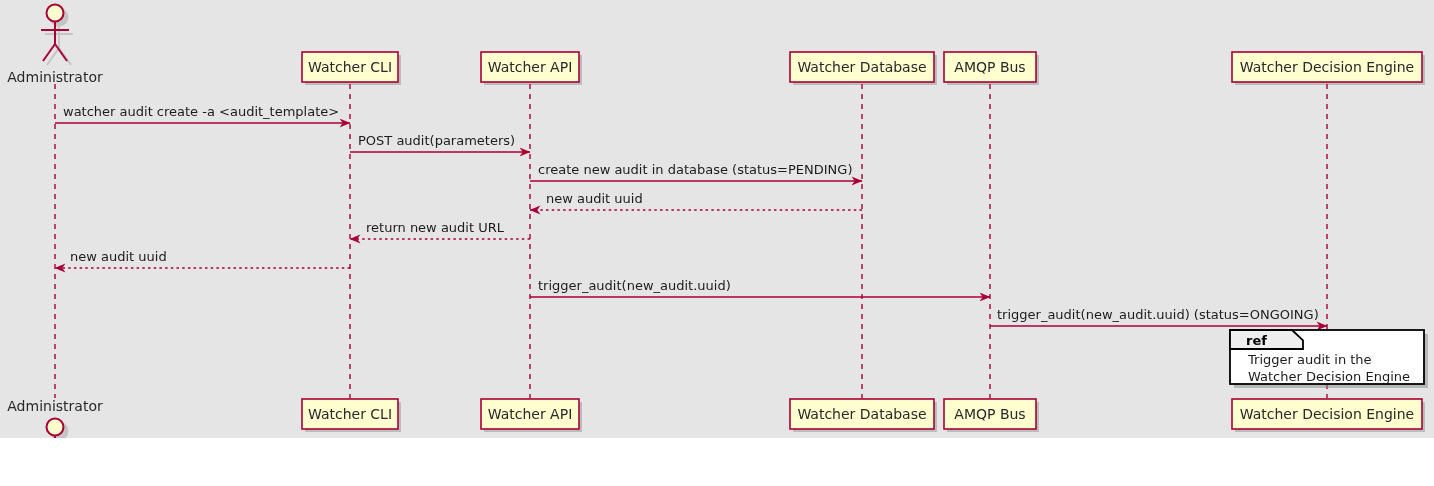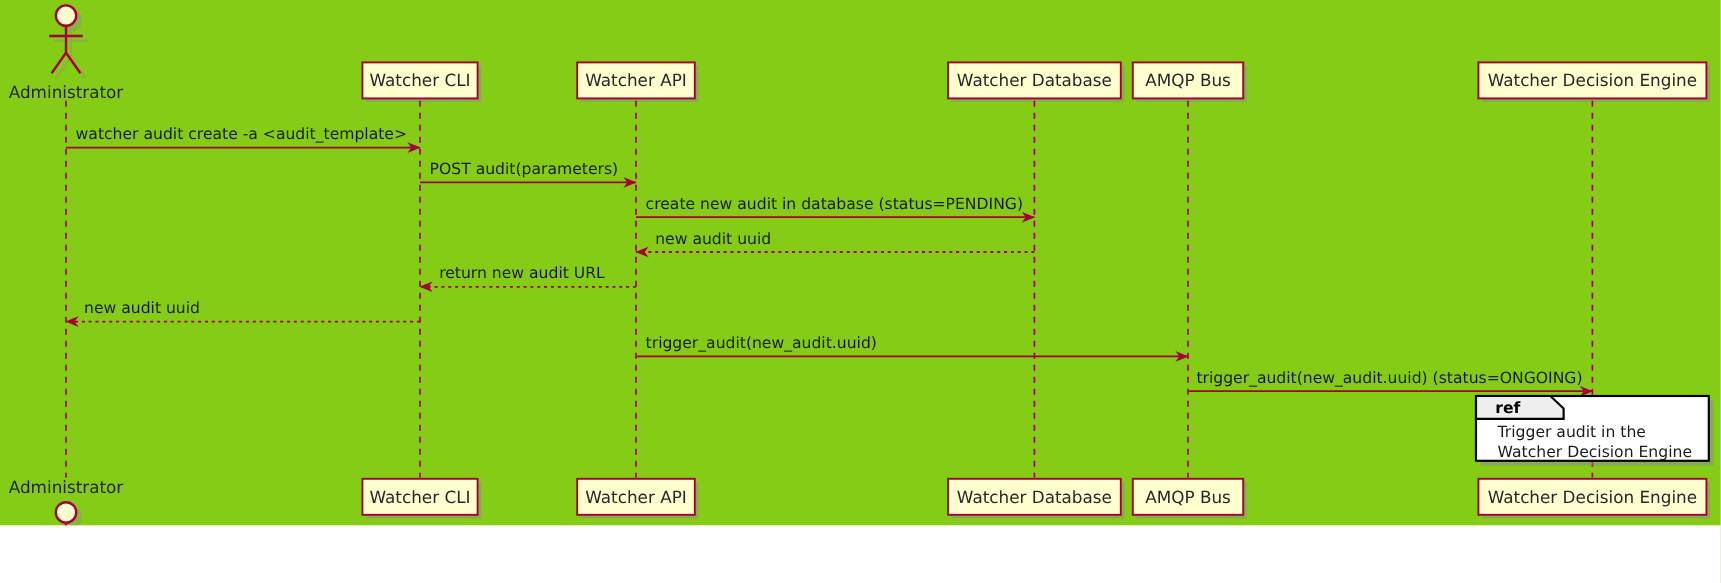--- a/index.html
+++ b/index.html
@@ -5,21 +5,21 @@
   html,body{margin:0;padding:0;background:#ffffff;}
   body{
     font-family:"DejaVu Sans","Liberation Sans",sans-serif;
     -webkit-font-smoothing:antialiased;
   }
   #diagram{
     position:relative;
     width:1434px;
     height:438px;
     overflow:hidden;
-    background:#84cc16;
+    background:#e5e5e5;
   }
   svg#canvas{
     position:absolute;
     left:0; top:0;
     width:1434px;
     height:486px;
   }
   .pbox-text{
     font-family:"DejaVu Sans","Liberation Sans",sans-serif;
     font-size:14px;

